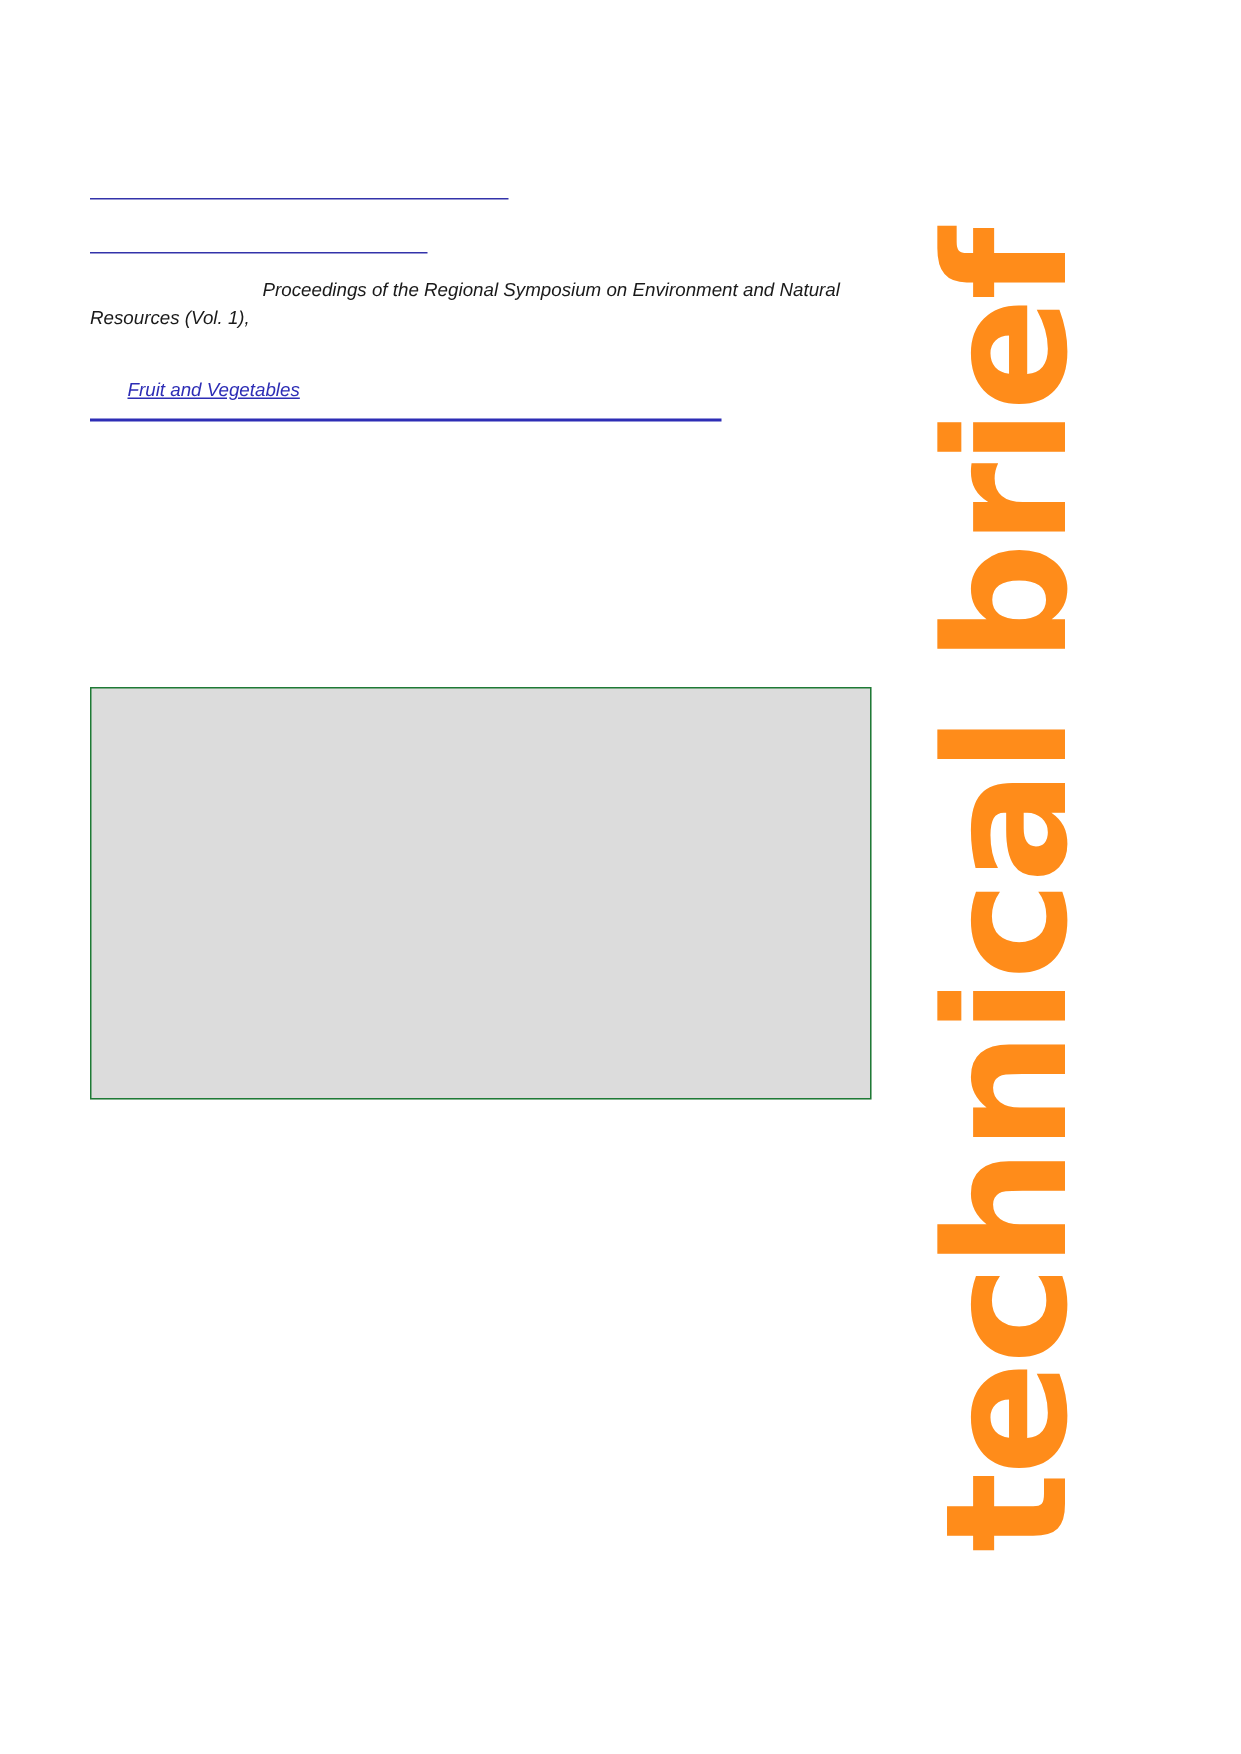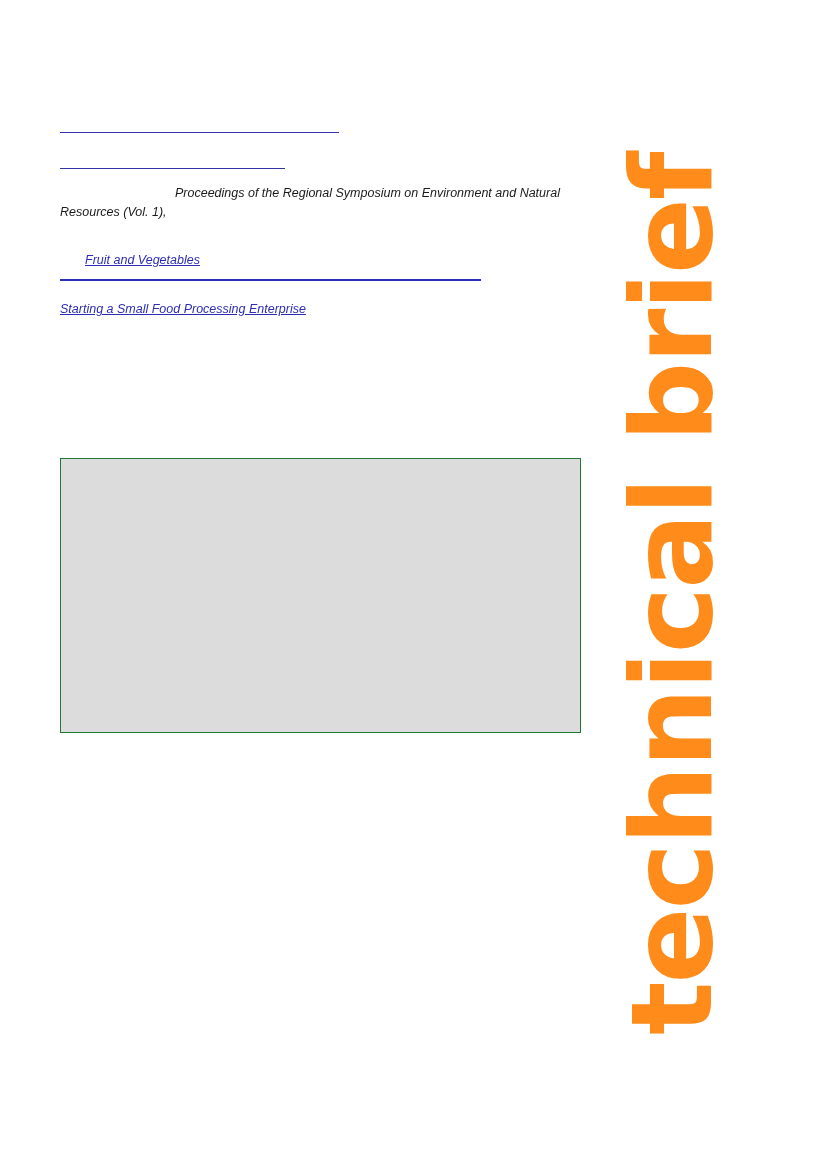--- a/index.html
+++ b/index.html
@@ -154,21 +154,20 @@
 
   <div class="para-citation">
     <span class="indent"></span><span>Proceedings of the Regional Symposium on Environment and Natural Resources (Vol. 1),</span>
   </div>
 
   <a class="link link-fv" href="#">Fruit and Vegetables</a>
 
   <div class="thick-rule"></div>
 
   <div class="link-block">
-    <a class="link" href="#">Starting  a  Small  Food  Processing  Enterprise</a>
     <div class="gap-small"></div>
   </div>
 
   <div class="greenbox"></div>
   <a class="box-link box-link-1" href="#"></a>
   <a class="box-link box-link-2" href="#"></a>
 
   <div class="banner">
     <div class="banner-text">technical brief</div>
   </div>

